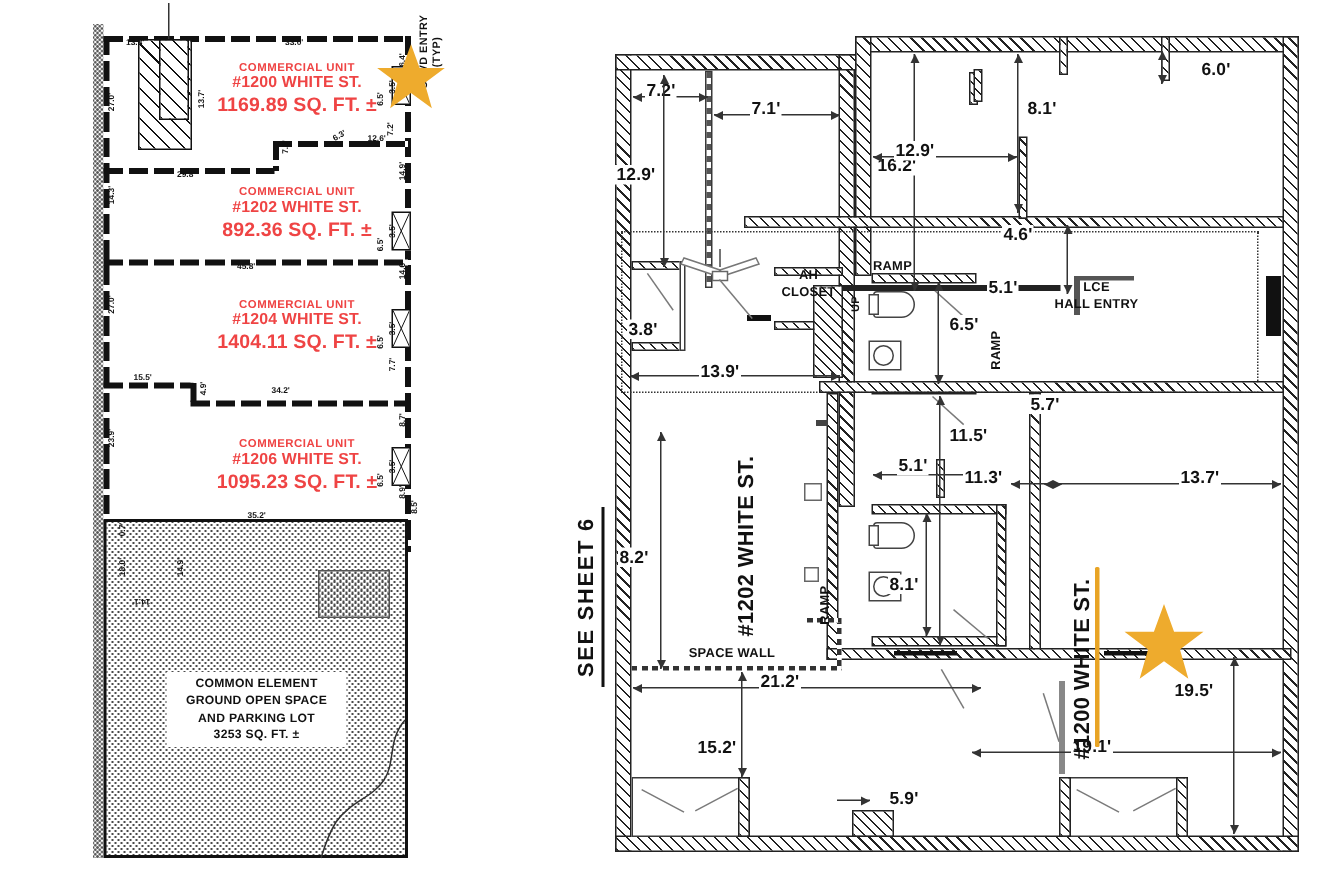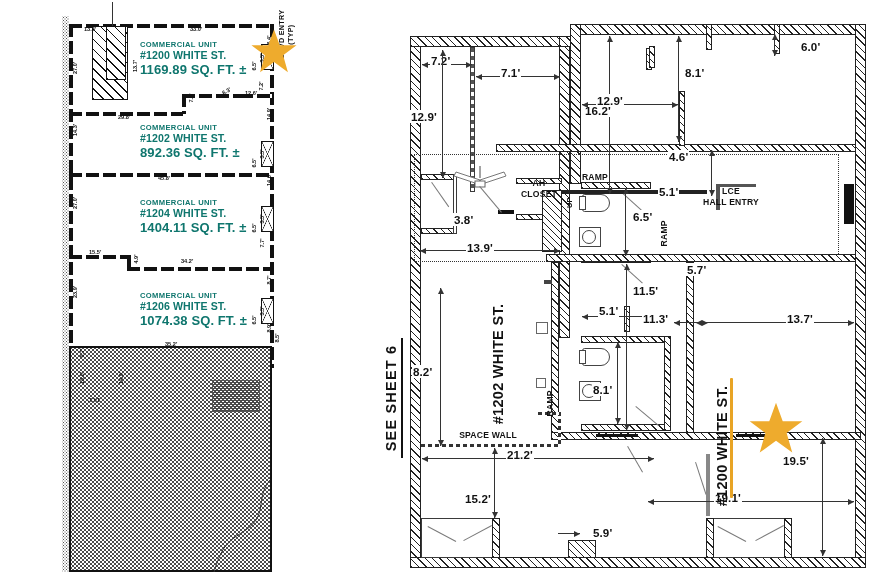--- a/index.html
+++ b/index.html
@@ -61,22 +61,22 @@
     background-color:#fff;
     background-image:
       radial-gradient(#555 0.8px, transparent 0.9px),
       radial-gradient(#555 0.8px, transparent 0.9px);
     background-size: 3px 3px, 3px 3px;
     background-position: 0 0, 1.5px 1.5px;
   }
   
   .unit-label {
     position: absolute;
-    text-align: left;
-    color: #0f766e;
+    text-align: center;
+    color: #ef4444;
     line-height: 1.22;
     white-space: nowrap;
   }
   .unit-label .u-kind {
     font-size: 7.6px;
     font-weight: 700;
     letter-spacing: 0.35px;
   }
   .unit-label .u-addr {
     font-size: 10.6px;
@@ -317,20 +317,26 @@
     <div class="lp-xbox" style="left:199px; top:198px; width:13px; height:26px;"></div>
     <div class="lp-xbox" style="left:199px; top:290px; width:13px; height:26px;"></div>
 
     <div class="lp-stipple" style="left:7px; top:338px; width:203px; height:226px;"></div>
     <div class="lp-stipple" style="left:150px; top:372px; width:48px; height:32px; border:1px solid #555; background-color:transparent;"></div>
 
     <svg class="abs" style="left:150px; top:470px;" width="60" height="96" viewBox="0 0 60 96">
       <path d="M58,2 C46,16 52,30 44,42 C36,54 22,56 12,70 C6,80 4,88 2,94" fill="none" stroke="#333" stroke-width="1"></path>
     </svg>
 
+    <div class="common-caption" style="left:49px; top:440px; width:120px;">
+      <div>COMMON ELEMENT</div>
+      <div>GROUND OPEN SPACE</div>
+      <div>AND PARKING LOT</div>
+      <div>3253 SQ. FT. ±</div>
+    </div>
 
     <div class="unit-label" style="left:78px; top:32px; width:116px;">
       <div class="u-kind">COMMERCIAL UNIT</div>
       <div class="u-addr">#1200 WHITE ST.</div>
       <div class="u-area">1169.89 SQ. FT. ±</div>
     </div>
 
     <div class="unit-label" style="left:78px; top:115px; width:116px;">
       <div class="u-kind">COMMERCIAL UNIT</div>
       <div class="u-addr">#1202 WHITE ST.</div>
@@ -339,21 +345,21 @@
 
     <div class="unit-label" style="left:78px; top:190px; width:116px;">
       <div class="u-kind">COMMERCIAL UNIT</div>
       <div class="u-addr">#1204 WHITE ST.</div>
       <div class="u-area">1404.11 SQ. FT. ±</div>
     </div>
 
     <div class="unit-label" style="left:78px; top:283px; width:116px;">
       <div class="u-kind">COMMERCIAL UNIT</div>
       <div class="u-addr">#1206 WHITE ST.</div>
-      <div class="u-area">1074.38 SQ. FT. ±</div>
+      <div class="u-area">1095.23 SQ. FT. ±</div>
     </div>
 
     <div class="dim-s" style="left:22px; top:18px;">13.8'</div>
     <div class="dim-s" style="left:128px; top:18px;">33.0'</div>
     <div class="dim-s v" style="left:10px; top:60px; transform:rotate(-90deg) translate(-50%,0);">27.0'</div>
     <div class="dim-s v" style="left:70px; top:58px; transform:rotate(-90deg) translate(-50%,0);">13.7'</div>
     <div class="dim-s v" style="left:204px; top:32px; transform:rotate(-90deg) translate(-50%,0);">6.4'</div>
     <div class="dim-s v" style="left:197px; top:50px; transform:rotate(-90deg) translate(-50%,0);">3.5'</div>
     <div class="dim-s v" style="left:189px; top:58px; transform:rotate(-90deg) translate(-50%,0);">6.5'</div>
     <div class="dim-s v" style="left:196px; top:78px; transform:rotate(-90deg) translate(-50%,0);">7.2'</div>
@@ -535,21 +541,21 @@
     <div class="dim" style="left:404px; top:34px;">6.0'</div>
 
     <div class="dimline-h" style="left:186px; top:98px; width:96px;"></div>
     <div class="dim" style="left:200px; top:88px;">12.9'</div>
 
     <div class="dimline-v" style="left:315px; top:144px; height:46px;"></div>
     <div class="dim" style="left:272px; top:144px;">4.6'</div>
 
     <div class="dim" style="left:262px; top:179px;">5.1'</div>
 
-    <div class="dim" style="left:22px; top:207px;margin-left:35px;">3.8'</div>
+    <div class="dim" style="left:22px; top:207px;">3.8'</div>
 
     <div class="dimline-h" style="left:24px; top:244px; width:140px;"></div>
     <div class="dim" style="left:70px; top:235px;">13.9'</div>
 
     <div class="dimline-v" style="left:229px; top:182px; height:68px;"></div>
     <div class="dim" style="left:236px; top:204px;">6.5'</div>
 
     <div class="dim" style="left:290px; top:257px;">5.7'</div>
 
     <div class="dimline-h" style="left:186px; top:310px; width:80px;"></div>

